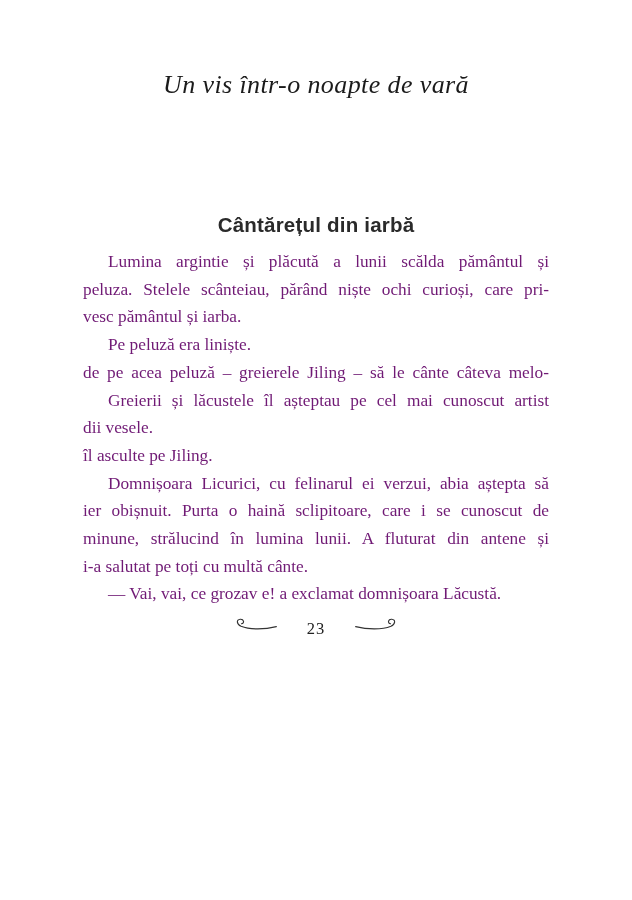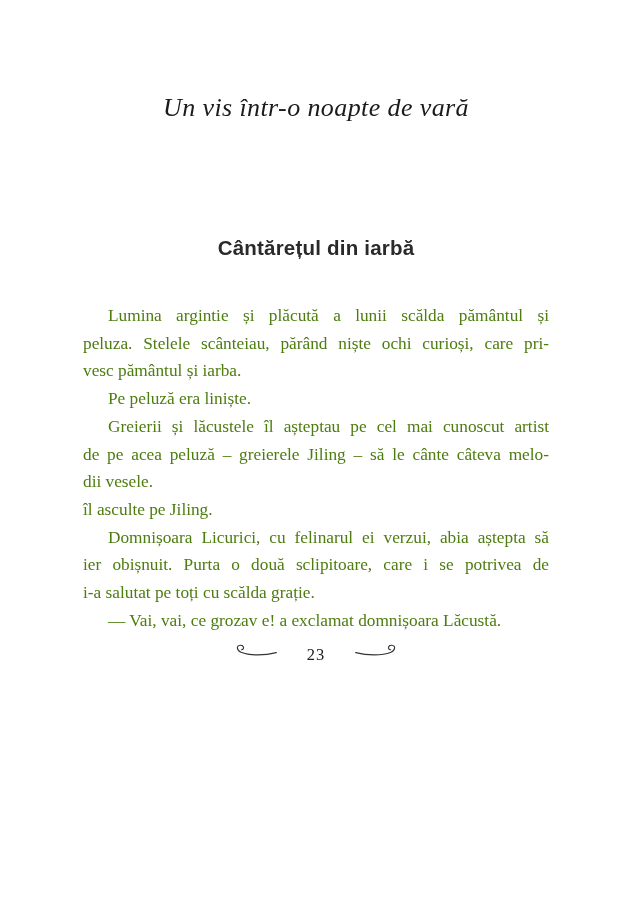--- a/index.html
+++ b/index.html
@@ -7,21 +7,21 @@
     padding: 0;
     background: #ffffff;
   }
   .page {
     position: relative;
     width: 632px;
     height: 788px;
     background: #ffffff;
     overflow: hidden;
     box-sizing: border-box;
-    padding-top: 92px;
+    padding-top: 69px;
   }
   .chapter-title {
     margin: 0;
     text-align: center;
     font-family: "Liberation Serif", serif;
     font-style: italic;
     font-weight: normal;
     font-size: 26px;
     line-height: 32px;
     letter-spacing: 0.4px;
@@ -32,25 +32,25 @@
     text-align: center;
     font-family: "Liberation Sans", sans-serif;
     font-weight: 600;
     font-size: 20.5px;
     line-height: 24px;
     letter-spacing: 0.2px;
     color: #2a2a2a;
   }
   .body-text {
     width: 466px;
-    margin: 42px auto 0 auto;
+    margin: 11px auto 0 auto;
     font-family: "Liberation Serif", serif;
     font-size: 17.3px;
     line-height: 27.7px;
-    color: #4d7c0f;
+    color: #701a75;
   }
   .para { margin: 0; }
   .line {
     text-align: justify;
     text-align-last: justify;
     white-space: normal;
   }
   .line.last {
     text-align: left;
     text-align-last: left;
@@ -89,31 +89,32 @@
   <div class="body-text" id="paragraphs">
       <div class="para">
         <div class="line first">Lumina argintie și plăcută a lunii scălda pământul și</div>
         <div class="line">peluza. Stelele scânteiau, părând niște ochi curioși, care pri-</div>
         <div class="line last">vesc pământul și iarba.</div>
       </div>
       <div class="para">
         <div class="line first last">Pe peluză era liniște.</div>
       </div>
       <div class="para">
+        <div class="line">de pe acea peluză – greierele Jiling – să le cânte câteva melo-</div>
         <div class="line first">Greierii și lăcustele îl așteptau pe cel mai cunoscut artist</div>
-        <div class="line">de pe acea peluză – greierele Jiling – să le cânte câteva melo-</div>
         <div class="line last">dii vesele.</div>
       </div>
       <div class="para">
         <div class="line last">îl asculte pe Jiling.</div>
         <div class="line first">Domnișoara Licurici, cu felinarul ei verzui, abia aștepta să</div>
       </div>
       <div class="para">
-        <div class="line">ier obișnuit. Purta o două sclipitoare, care i se potrivea de</div>
-        <div class="line last">i-a salutat pe toți cu scălda grație.</div>
+        <div class="line">ier obișnuit. Purta o haină sclipitoare, care i se cunoscut de</div>
+        <div class="line">minune, strălucind în lumina lunii. A fluturat din antene și</div>
+        <div class="line last">i-a salutat pe toți cu multă cânte.</div>
       </div>
       <div class="para">
         <div class="line first last">— Vai, vai, ce grozav e! a exclamat domnișoara Lăcustă.</div>
       </div>
     </div>
 
   <div class="footer">
     <svg class="flourish" width="46" height="16" viewBox="0 0 56 18" fill="none" stroke="#333333" stroke-width="1.4" stroke-linecap="round">
       <path d="M54 11 C 40 14.5, 22 15, 11 10.5 C 5.5 8, 5 2.5, 10 2 C 14.5 1.6, 15.5 7, 11.5 7.5"></path>
     </svg>

